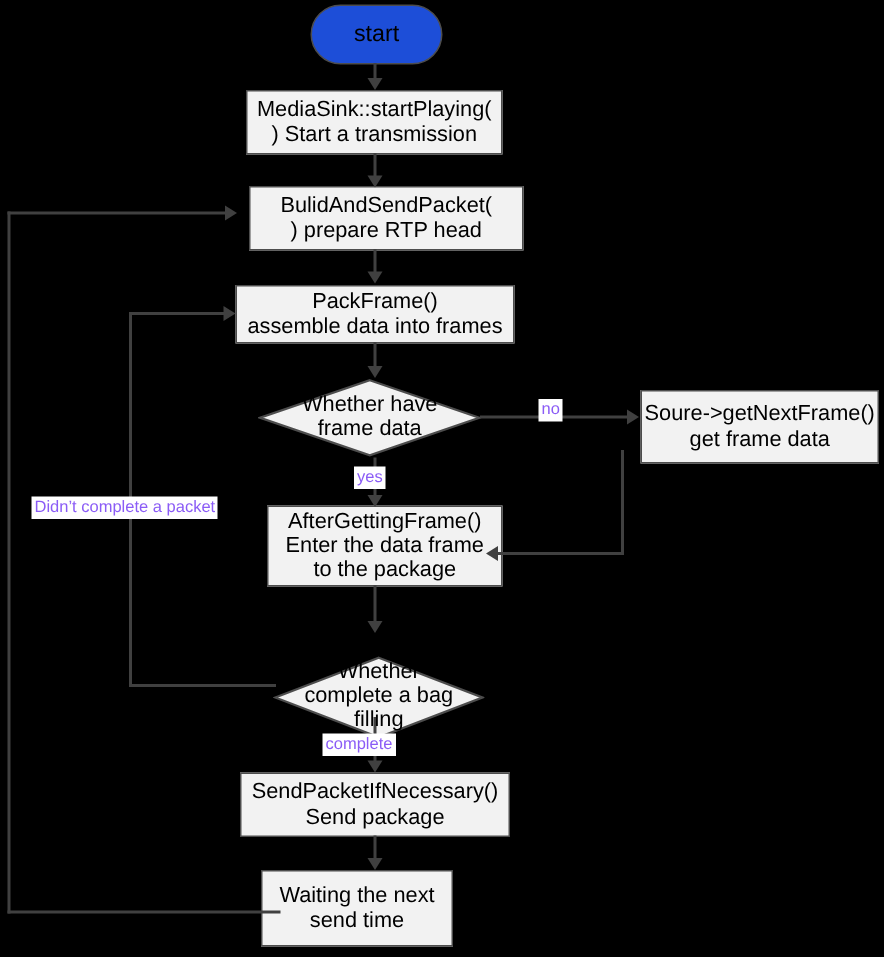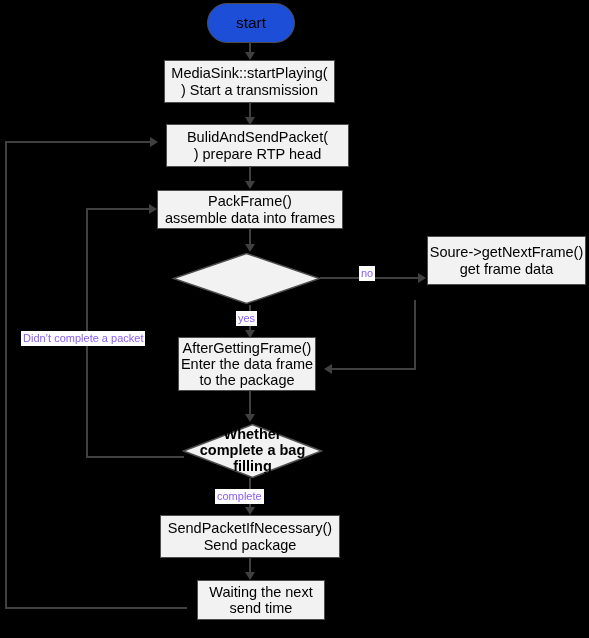--- a/index.html
+++ b/index.html
@@ -167,48 +167,50 @@
 
   <div class="node rect" style="left:157px; top:190px; width:186px; height:39px;">
     <span>PackFrame()
 assemble data into frames</span>
   </div>
 
   <div class="node diamond" style="left:172px; top:252px; width:149px; height:53px;">
     <svg viewBox="0 0 149 53" preserveAspectRatio="none">
       <polygon points="74.5,1.5 147.5,26.5 74.5,51.5 1.5,26.5" fill="#f2f2f2" stroke="#4d4d4d" stroke-width="1.5"></polygon>
     </svg>
-  </div>
-
-  <div class="node rect" style="left:427px; top:236px; width:159px; height:49px;">
+    <span class="dtext">Whether have
+frame data</span>
+  </div>
+
+  <div class="node rect" style="left:427px; top:260px; width:159px; height:49px;">
     <span>Soure-&gt;getNextFrame()
 get  frame data</span>
   </div>
 
-  <div class="node rect" style="left:178px; top:337px; width:138px; height:54px;">
+  <div class="node rect" style="left:178px; top:337px; width:157px; height:54px;">
     <span>AfterGettingFrame()
 Enter the data frame
 to the package</span>
   </div>
 
-  <div class="node diamond" style="left:182px; top:423px; width:141px; height:56px;font-weight:bold;">
+  <div class="node diamond" style="left:182px; top:437px; width:141px; height:56px;">
     <svg viewBox="0 0 141 56" preserveAspectRatio="none">
       <polygon points="70.5,1.5 139.5,28 70.5,54.5 1.5,28" fill="#f2f2f2" stroke="#4d4d4d" stroke-width="1.5"></polygon>
     </svg>
     <span class="dtext">Whether
 complete a bag
 filling</span>
   </div>
 
   <div class="node rect" style="left:160px; top:515px; width:180px; height:43px;">
     <span>SendPacketIfNecessary()
 Send package</span>
   </div>
 
-  <div class="node rect" style="left:197px; top:580px; width:128px; height:40px;justify-content:center;">
+  <div class="node rect" style="left:174px; top:580px; width:128px; height:51px;justify-content:center;">
     <span>Waiting the next
 send time</span>
   </div>
 
   <div class="edge-label" style="left:359px; top:266px;">no</div>
 
   <div class="edge-label" style="left:236px; top:311px;">yes</div>
 
   <div class="edge-label" style="left:21px; top:331px;">Didn’t complete a packet</div>
 

